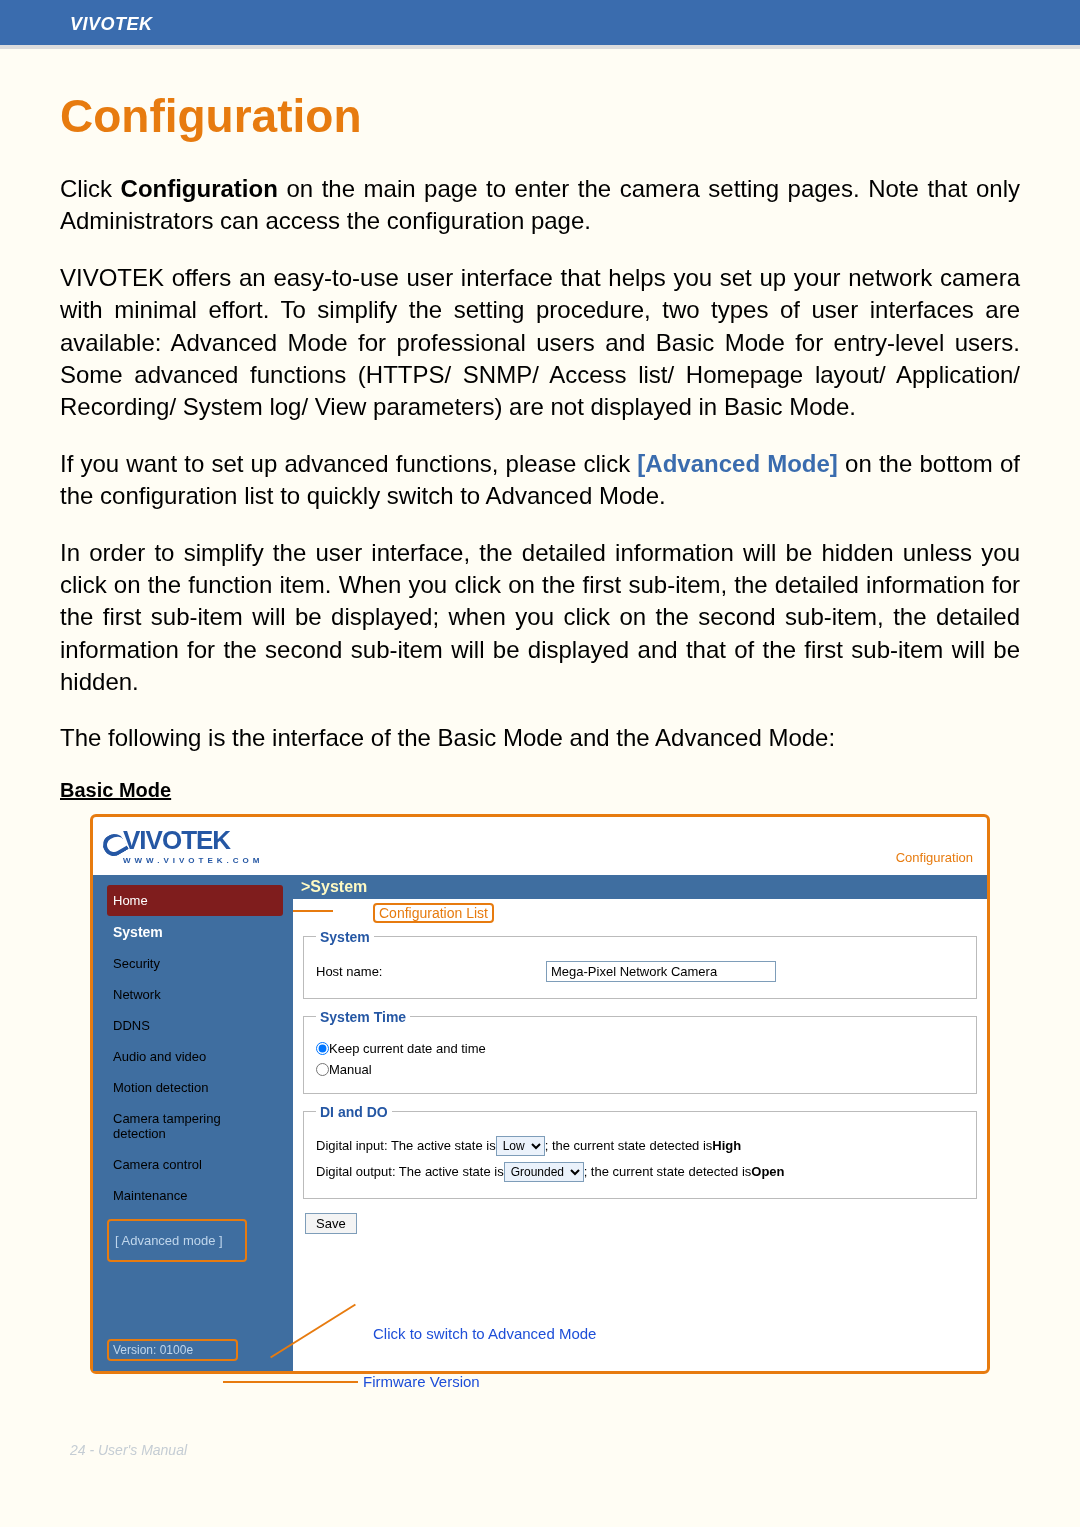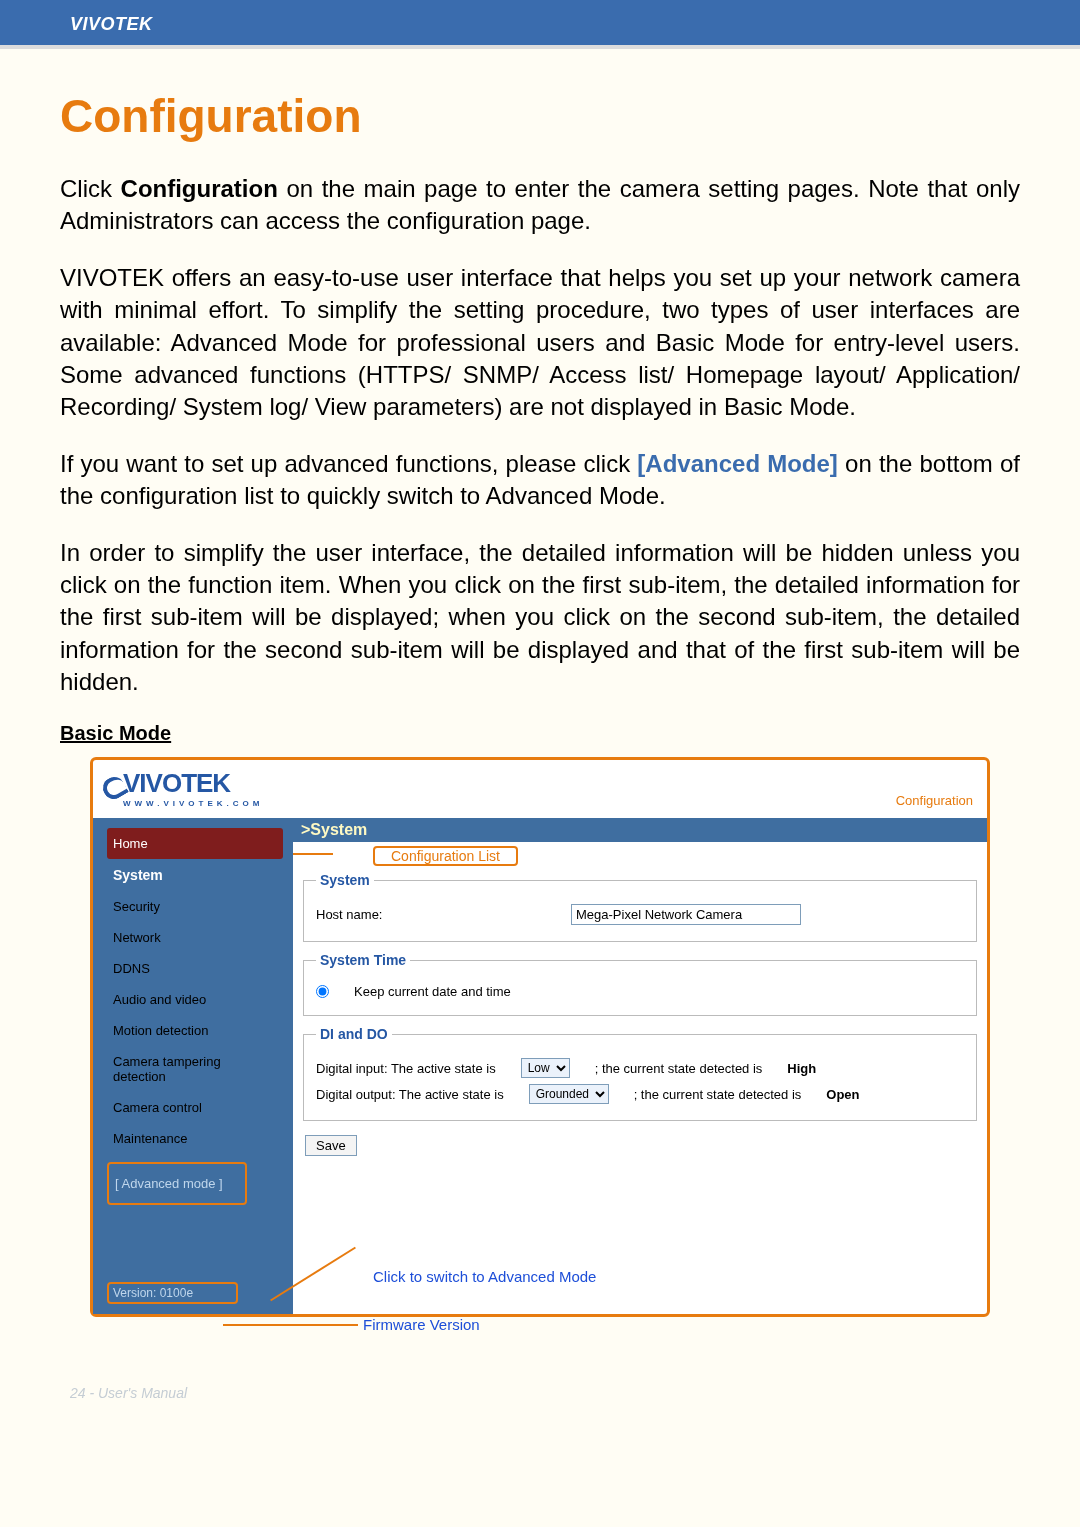--- a/index.html
+++ b/index.html
@@ -133,36 +133,36 @@
     font-weight: bold;
     font-size: 16px;
     padding: 3px 8px;
   }
   .cfglist-label {
     color: #e77b0f;
     font-size: 14px;
     margin: 4px 0 0 40px;
     border: 2px solid #e77b0f;
     border-radius: 4px;
-    padding: 0 16px;
+    padding: 0 4px;
     display: inline-block;
     position: relative;
   }
   fieldset {
     border: 1px solid #bbb;
     margin: 6px 10px 10px 10px;
     padding: 10px 12px;
   }
   legend {
     color: #2557a4;
     font-weight: bold;
     font-size: 14px;
     padding: 0 4px;
   }
-  .row { margin: 6px 0; display:flex; align-items:center; gap:25px; flex-wrap:wrap; }
+  .row { margin: 6px 0; display:flex; align-items:center; gap:0; flex-wrap:wrap; }
   .row input[type=text] {
     border: 1px solid #7e9db9;
     padding: 2px 4px;
     width: 230px;
     font-size: 13px;
   }
   select {
     border:1px solid #7e9db9;
     background:#ebf2fb;
     font-size:12px;
@@ -206,20 +206,21 @@
   </p>
 
   <p class="para">VIVOTEK offers an easy-to-use user interface that helps you set up your network camera with minimal effort. To simplify the setting procedure, two types of user interfaces are available: Advanced Mode for professional users and Basic Mode for entry-level users. Some advanced functions (HTTPS/ SNMP/ Access list/ Homepage layout/ Application/ Recording/ System log/ View parameters) are not displayed in Basic Mode.</p>
 
   <p class="para">
     <span>If you want to set up advanced functions, please click </span><span class="adv-inline">[Advanced Mode]</span><span> on the bottom of the configuration list to quickly switch to Advanced Mode.</span>
   </p>
 
   <p class="para">In order to simplify the user interface, the detailed information will be hidden unless you click on the function item. When you click on the first sub-item, the detailed information for the first sub-item will be displayed; when you click on the second sub-item, the detailed information for the second sub-item will be displayed and that of the first sub-item will be hidden.</p>
 
+  <p class="para">The following is the interface of the Basic Mode and the Advanced Mode:</p>
 
   <h2 class="sub">Basic Mode</h2>
 
   <div class="shot">
 
     <div class="shot-header">
       <div class="logo">
         <span class="swoosh"></span>
         <div>
           <span>VIVOTEK</span>
@@ -258,20 +259,24 @@
           <input type="text" value="Mega-Pixel Network Camera" style="">
         </div>
       </fieldset>
 
       <fieldset>
         <legend>System Time</legend>
         <div class="row">
             <input type="radio" name="st" checked="" style="">
             <span>Keep current date and time</span>
           </div>
+        <div class="row">
+            <input type="radio" name="st" style="">
+            <span>Manual</span>
+          </div>
       </fieldset>
 
       <fieldset>
         <legend>DI and DO</legend>
         <div class="row">
           <span>Digital input: The active state is</span>
           <select><option>Low</option></select>
           <span>; the current state detected is</span>
           <b>High</b>
         </div>

